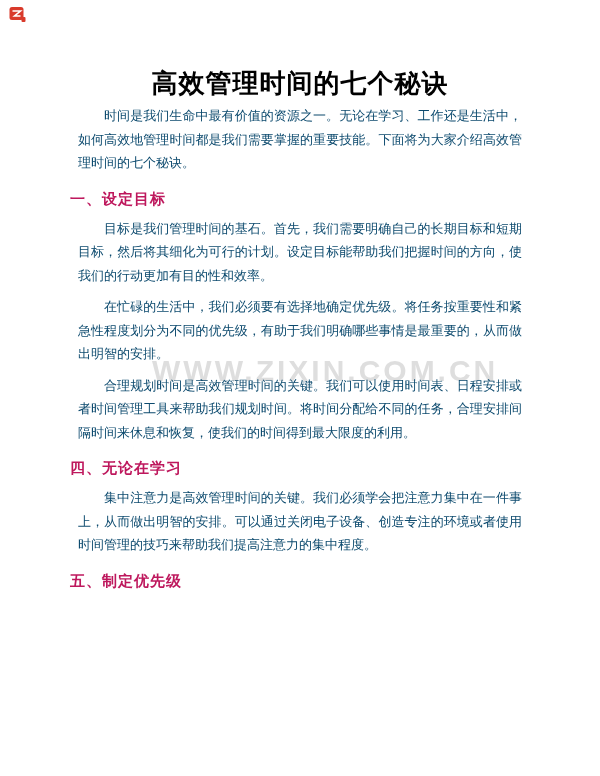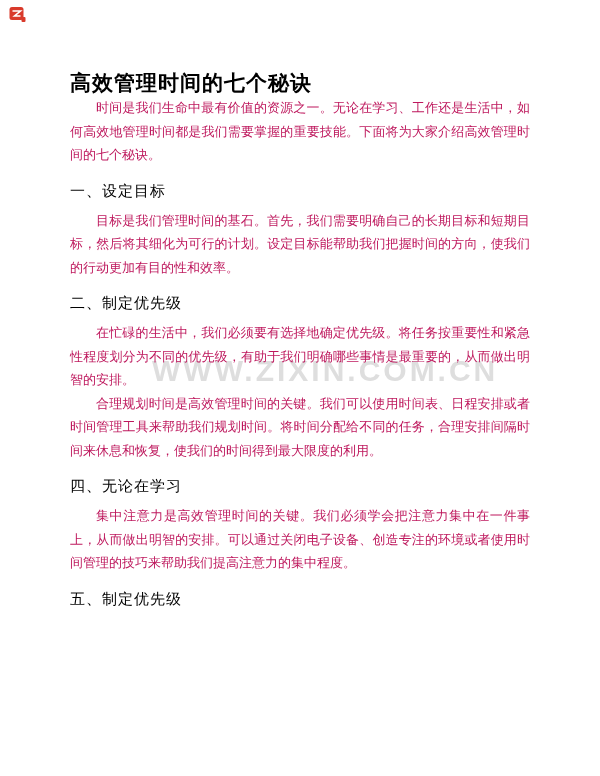--- a/index.html
+++ b/index.html
@@ -37,46 +37,47 @@
     user-select: none;
     text-align: center;
   }
   .content {
     position: relative;
     z-index: 1;
     padding: 0 70px;
   }
   .doc-title {
     margin: 70px 0 0 0;
+    text-align: center;
     font-family: "Liberation Sans", sans-serif;
     font-weight: bold;
-    font-size: 21px;
+    font-size: 26px;
     line-height: 26px;
     letter-spacing: 1px;
     color: #000000;
   }
   .intro {
     margin: 24px 0 0 0;
   }
   p.body-text {
-    margin: 0;
+    margin: 8px;
     font-size: 13px;
     line-height: 23.5px;
     text-align: justify;
     text-indent: 2em;
-    color: #be185d;
+    color: #0c4a6e;
   }
   h2.sec-heading {
     margin: 14px 0 8px 0;
     font-family: "Liberation Sans", sans-serif;
-    font-weight: normal;
+    font-weight: bold;
     font-size: 15px;
     line-height: 20px;
     letter-spacing: 1px;
-    color: #000000;
+    color: #be185d;
   }
 </style>
 </head>
 <body>
 
 <div class="page">
 
   <span class="logo">
     <svg width="17" height="17" viewBox="0 0 17 17" xmlns="http://www.w3.org/2000/svg">
       <rect x="0.5" y="1" width="14" height="13" rx="2.5" fill="#d93a2b"></rect>
@@ -89,21 +90,20 @@
 
   <div class="content">
 
     <h1 class="doc-title">高效管理时间的七个秘诀</h1>
 
     <p class="body-text intro">时间是我们生命中最有价值的资源之一。无论在学习、工作还是生活中，如何高效地管理时间都是我们需要掌握的重要技能。下面将为大家介绍高效管理时间的七个秘诀。</p>
 
     <h2 class="sec-heading">一、设定目标</h2>
     <p class="body-text">目标是我们管理时间的基石。首先，我们需要明确自己的长期目标和短期目标，然后将其细化为可行的计划。设定目标能帮助我们把握时间的方向，使我们的行动更加有目的性和效率。</p>
 
-    <h2 class="sec-heading">二、制定优先级</h2>
     <p class="body-text">在忙碌的生活中，我们必须要有选择地确定优先级。将任务按重要性和紧急性程度划分为不同的优先级，有助于我们明确哪些事情是最重要的，从而做出明智的安排。</p>
 
     <p class="body-text">合理规划时间是高效管理时间的关键。我们可以使用时间表、日程安排或者时间管理工具来帮助我们规划时间。将时间分配给不同的任务，合理安排间隔时间来休息和恢复，使我们的时间得到最大限度的利用。</p>
 
     <h2 class="sec-heading">四、无论在学习</h2>
     <p class="body-text">集中注意力是高效管理时间的关键。我们必须学会把注意力集中在一件事上，从而做出明智的安排。可以通过关闭电子设备、创造专注的环境或者使用时间管理的技巧来帮助我们提高注意力的集中程度。</p>
 
     <h2 class="sec-heading">五、制定优先级</h2>
 
   </div>

